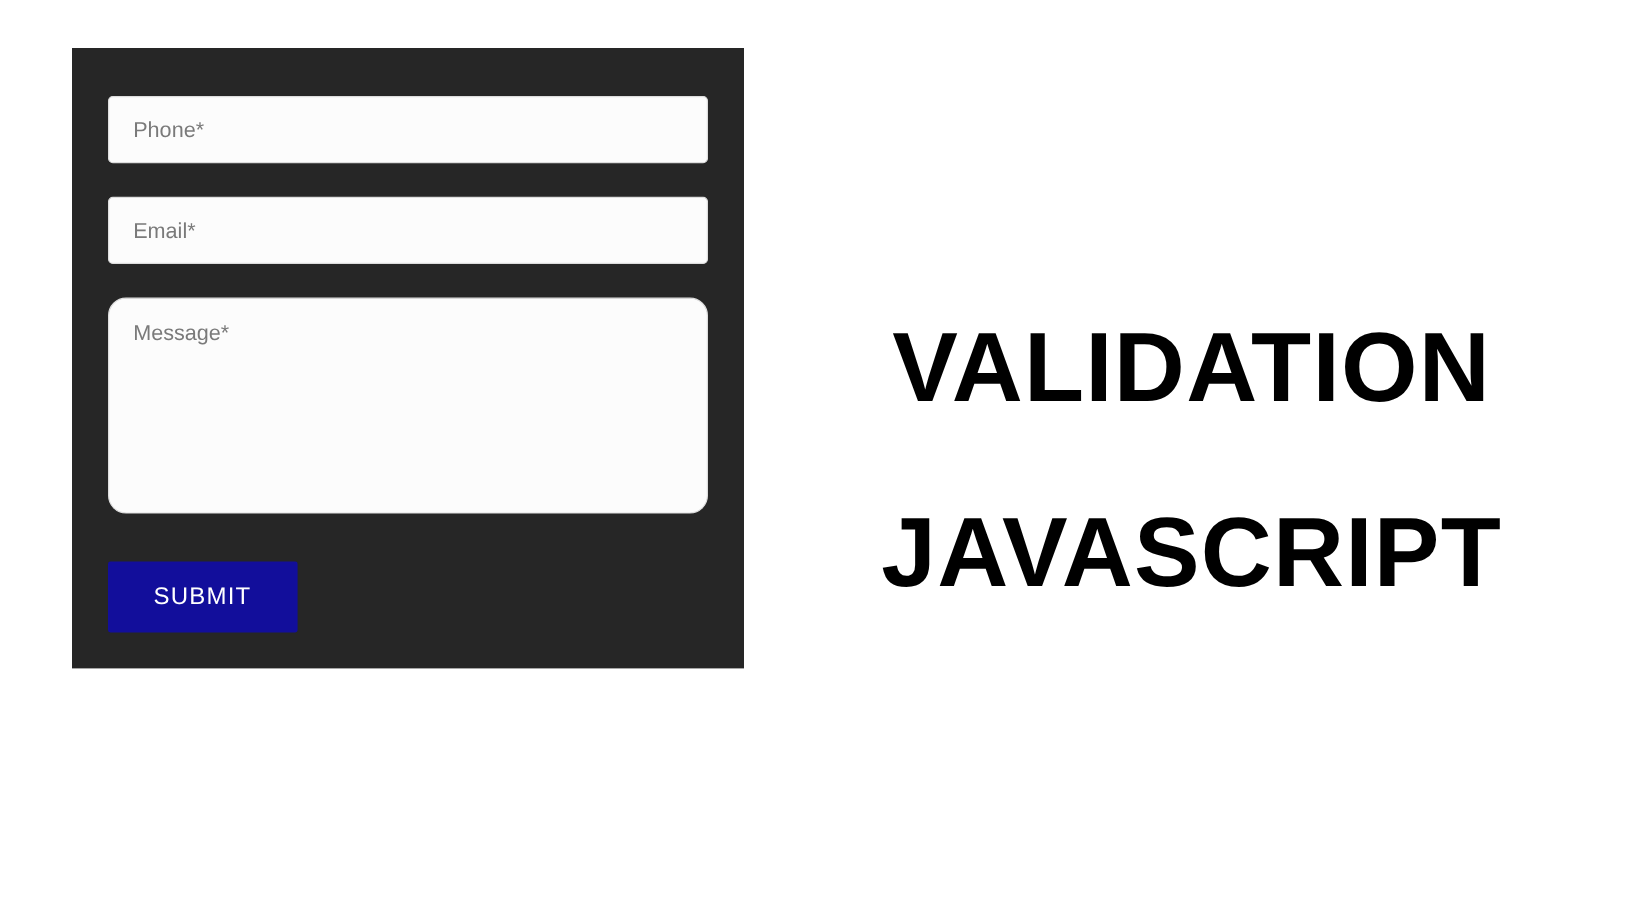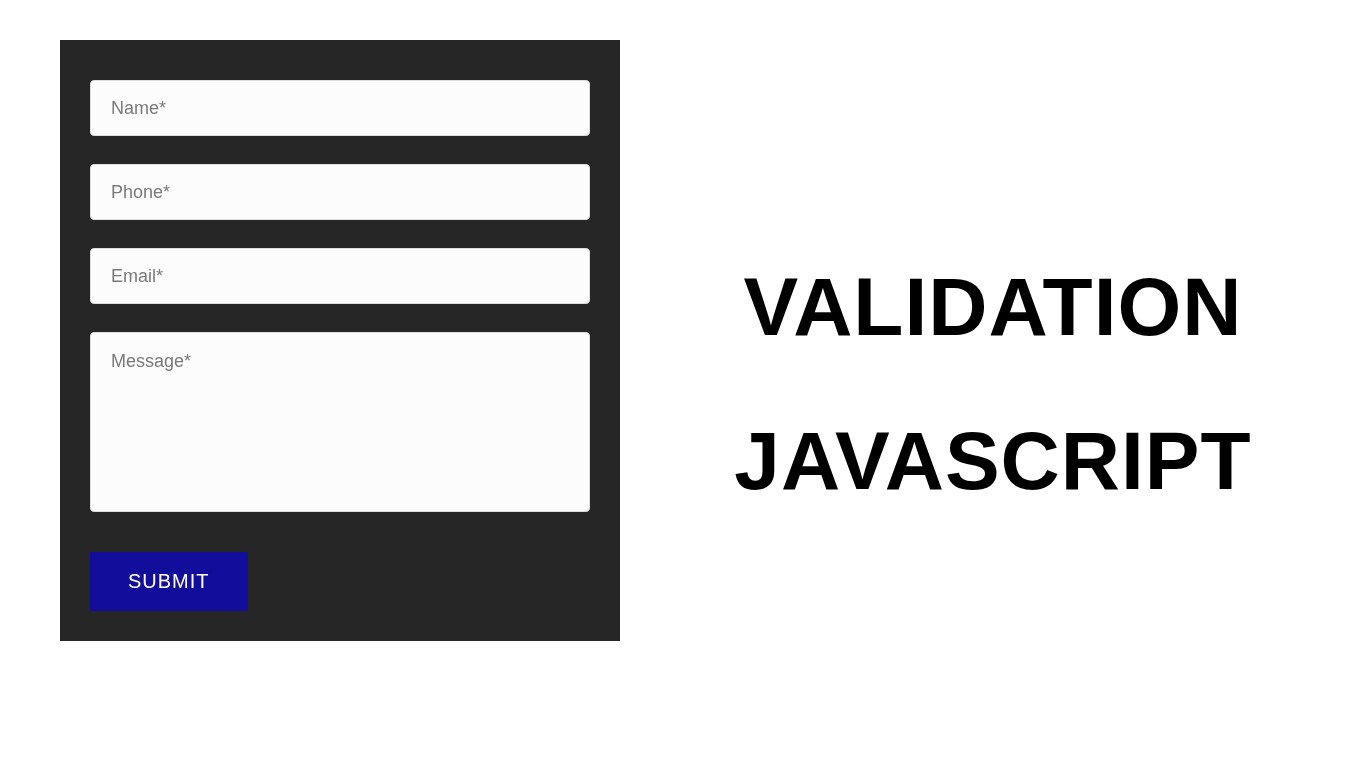--- a/index.html
+++ b/index.html
@@ -42,21 +42,21 @@
     .text-input::placeholder,
     .textarea-input::placeholder {
       color: #7a7a7a;
     }
     
     .textarea-input {
       width: 100%;
       height: 180px;
       background: #fcfcfc;
       border: 1px solid #ddd;
-      border-radius: 4px;
+      border-radius: 15px;
       padding: 18px 20px;
       font-size: 18px;
       color: #333;
       font-family: Arial, Helvetica, sans-serif;
       resize: none;
     }
     
     .submit-wrap {
       display: flex;
       justify-content: flex-start;
@@ -92,21 +92,20 @@
       font-weight: 900;
       color: #000000;
       letter-spacing: 1px;
       white-space: nowrap;
     }
   </style>
 </head>
 <body>
 
 <div class="form-panel">
-  <input type="text" class="text-input" placeholder="Name*" style="">
   <input type="text" class="text-input" placeholder="Phone*" style="">
   <input type="text" class="text-input" placeholder="Email*" style="">
   <textarea class="textarea-input" placeholder="Message*" style=""></textarea>
   <div class="submit-wrap">
     <button class="submit-btn">SUBMIT</button>
   </div>
 </div>
 
 <div class="title-area">
   <div class="title-line">VALIDATION</div>

